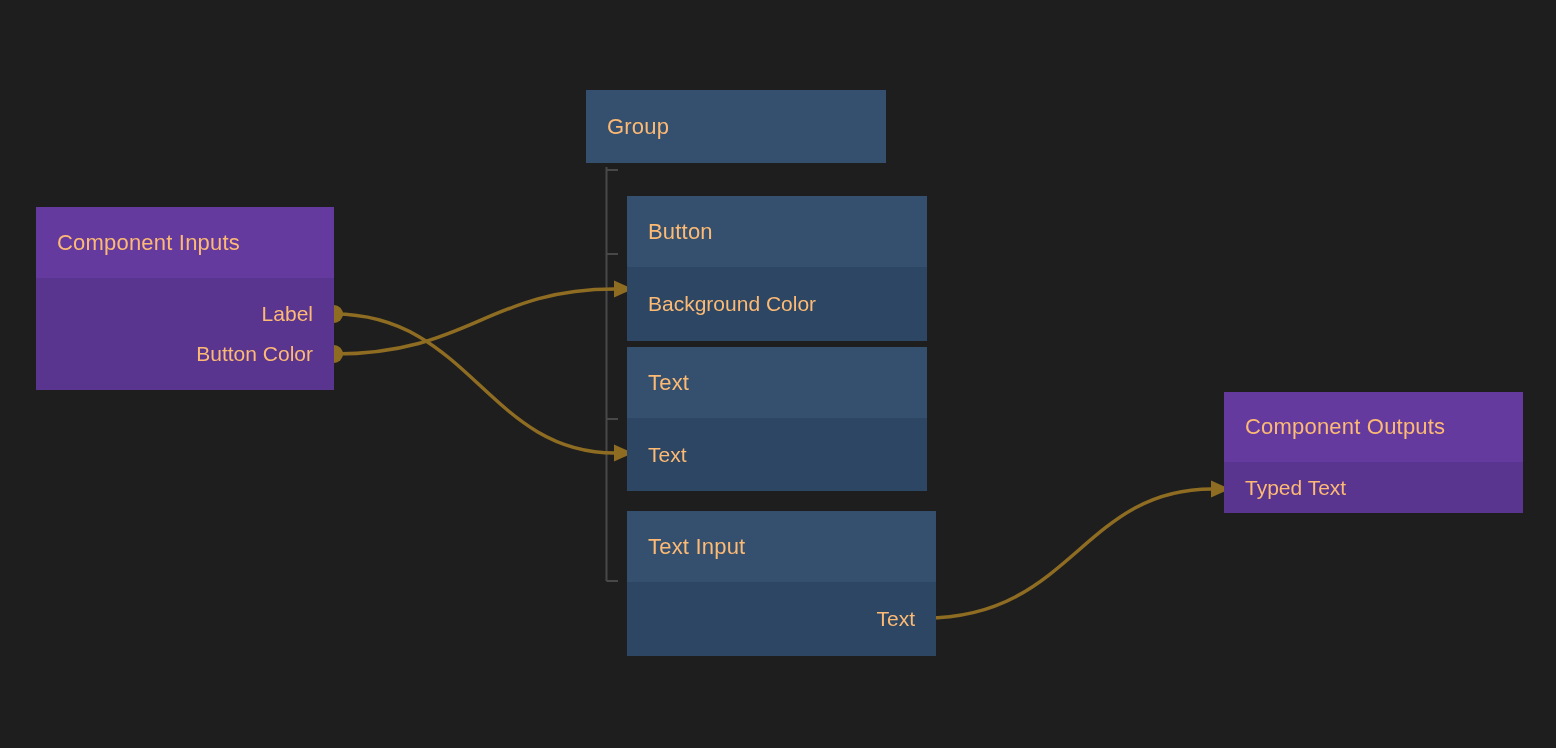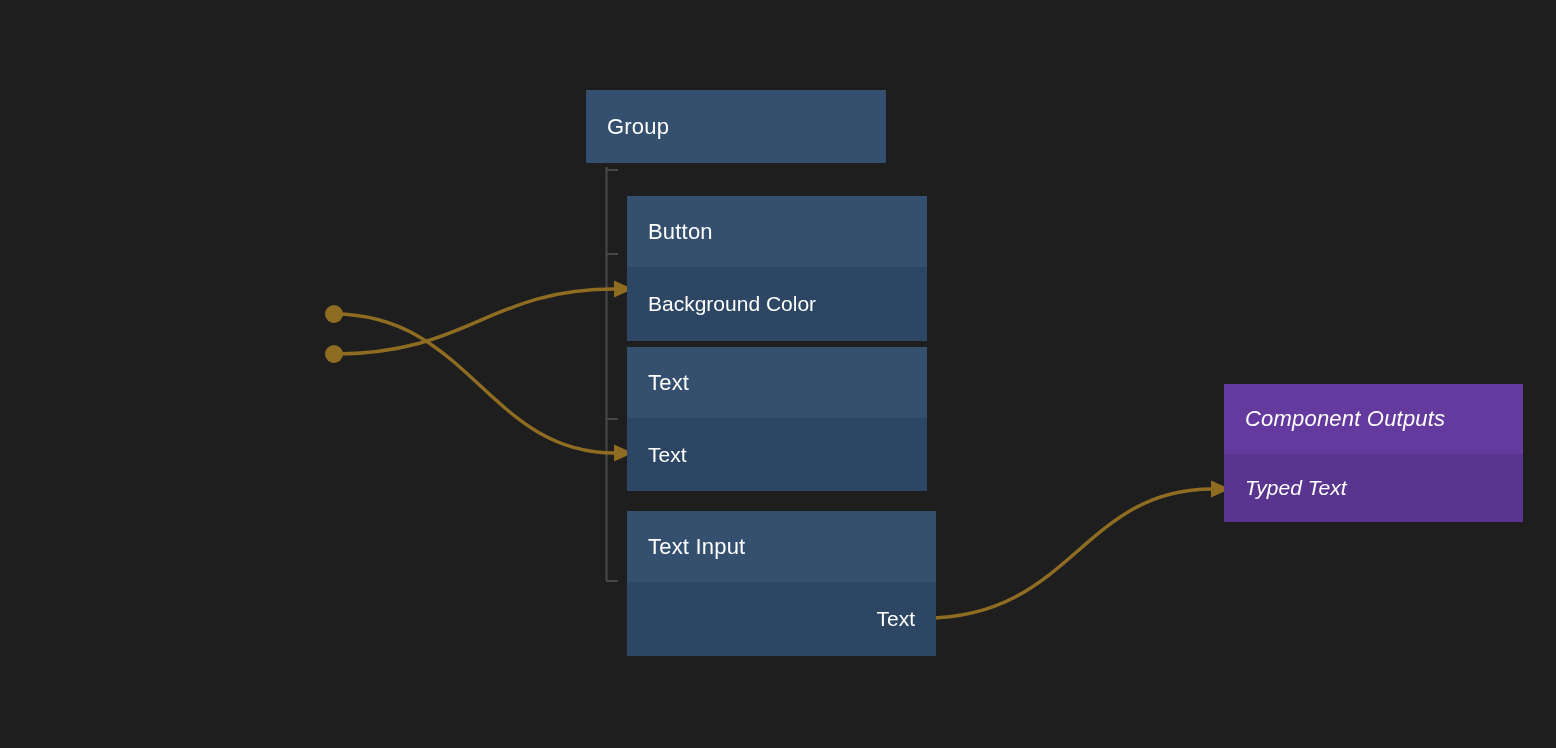--- a/index.html
+++ b/index.html
@@ -5,21 +5,21 @@
   html, body {
     margin: 0; padding: 0;
     width: 1556px; height: 748px;
     background: #1e1e1f;
     overflow: hidden;
     font-family: "Liberation Sans", "DejaVu Sans", sans-serif;
   }
   .canvas { position: relative; width: 1556px; height: 748px; }
   .wire-layer { position: absolute; left: 0; top: 0; width: 1556px; height: 748px; }
 
-  .node { position: absolute; color: #ffffff; }
+  .node { position: absolute; color: #fdba74; }
   .node-header {
     display: flex; align-items: center;
     padding: 0 21px;
     font-size: 22px;
     letter-spacing: 0.2px;
   }
   .node-body { display: flex; flex-direction: column; justify-content: center; }
   .port-row {
     display: flex; align-items: center;
     padding: 0 21px;
@@ -47,23 +47,23 @@
   #node-button .node-body   { height: 74px; }
 
   #node-text { left: 627px; top: 347px; width: 300px; }
   #node-text .node-header { height: 71px; }
   #node-text .node-body   { height: 73px; }
 
   #node-text-input { left: 627px; top: 511px; width: 309px; }
   #node-text-input .node-header { height: 71px; }
   #node-text-input .node-body   { height: 74px; }
 
-  #node-component-outputs { left: 1224px; top: 384px; width: 299px; font-style: italic; }
+  #node-component-outputs { left: 1224px; top: 392px; width: 299px; }
   #node-component-outputs .node-header { height: 70px; }
-  #node-component-outputs .node-body   { height: 68px; }
+  #node-component-outputs .node-body   { height: 51px; }
 </style>
 </head>
 <body>
 
 <div class="canvas">
 
   <svg class="wire-layer" viewBox="0 0 1556 748">
 
     <g stroke="#484848" stroke-width="2" fill="none">
       <path d="M606.5 167 L606.5 581
@@ -83,20 +83,33 @@
       <polygon points="633,289 614,280.5 614,297.5"></polygon>
       <polygon points="633,453 614,444.5 614,461.5"></polygon>
       <polygon points="1230,489 1211,480.5 1211,497.5"></polygon>
 
       <circle cx="334" cy="314" r="9"></circle>
       <circle cx="334" cy="354" r="9"></circle>
       <circle cx="925" cy="618" r="9"></circle>
     </g>
   </svg>
 
+  <div class="node purple" id="node-component-inputs">
+    <div class="node-header">
+      <span>Component Inputs</span>
+    </div>
+    <div class="node-body">
+      <div class="port-row output">
+        <span>Label</span>
+      </div>
+      <div class="port-row output">
+        <span>Button Color</span>
+      </div>
+    </div>
+  </div>
 
   <div class="node blue" id="node-group">
     <div class="node-header">
       <span>Group</span>
     </div>
   </div>
 
   <div class="node blue" id="node-button">
     <div class="node-header">
       <span>Button</span>

